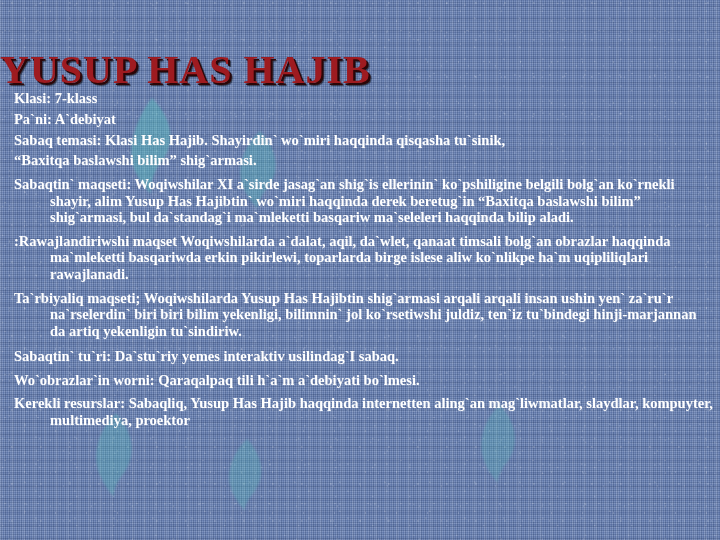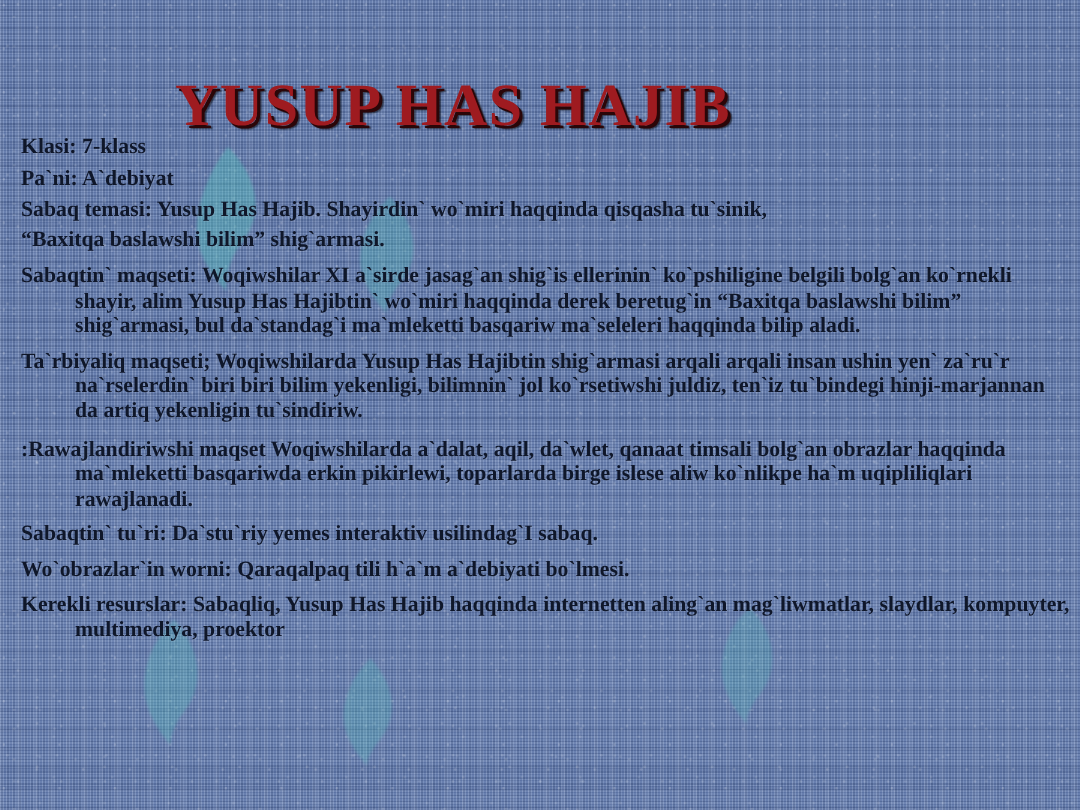--- a/index.html
+++ b/index.html
@@ -90,38 +90,37 @@
     opacity: 0.42;
     filter: blur(1.2px);
   }
 
   
   #title {
     position: absolute;
     left: 0;
     top: 46px;
     width: 604px;
-    text-align: center;
     font-size: 40px;
     font-weight: bold;
     letter-spacing: 1px;
     color: #9E1B20;
     text-shadow: 2px 2px 0px #2a0608, 3px 3px 1px rgba(0,0,0,0.55);
     font-family: "Liberation Serif", "DejaVu Serif", serif;
   }
 
   
   #body {
     position: absolute;
     left: 14px;
     top: 90px;
     width: 700px;
   }
   .para {
-    color: #0f172a;
+    color: #ffffff;
     font-weight: bold;
     font-size: 14.5px;
     line-height: 16.6px;
     margin: 0 0 4.2px 0;
     text-shadow: 0.6px 0.6px 0.6px rgba(255,255,255,0.10);
     font-family: "Liberation Serif", "DejaVu Serif", serif;
     white-space: pre-wrap;
   }
   .para.indent {
     padding-left: 36px;
@@ -153,23 +152,23 @@
   </svg>
   <svg class="blob" style="left:474px; top:404px; opacity:0.26;" width="52" height="80" viewBox="0 0 52 80">
     <path d="M26 1 C43 19, 47 43, 30 62 C25 70, 23 76, 24 79 C15 68, 4 53, 8 33 C11 17, 19 7, 26 1 Z" fill="#55bfbc"></path>
   </svg>
 
   <div id="title">YUSUP HAS HAJIB</div>
 
   <div id="body">
     <p class="para">Klasi: 7-klass</p>
     <p class="para">Pa`ni: A`debiyat</p>
-    <p class="para">Sabaq temasi: Yusup Has Hajib. Shayirdin` wo`miri haqqinda qisqasha tu`sinik,</p>
+    <p class="para">Sabaq temasi: Klasi Has Hajib. Shayirdin` wo`miri haqqinda qisqasha tu`sinik,</p>
     <p class="para gap-sm">“Baxitqa baslawshi bilim” shig`armasi.</p>
     <p class="para indent gap-sm">Sabaqtin` maqseti: Woqiwshilar XI a`sirde jasag`an shig`is ellerinin` ko`pshiligine belgili bolg`an ko`rnekli shayir, alim Yusup Has Hajibtin` wo`miri haqqinda derek beretug`in “Baxitqa baslawshi bilim” shig`armasi, bul da`standag`i ma`mleketti basqariw ma`seleleri haqqinda bilip aladi.</p>
+    <p class="para indent gap-sm">:Rawajlandiriwshi maqset Woqiwshilarda a`dalat, aqil, da`wlet, qanaat timsali bolg`an obrazlar haqqinda ma`mleketti basqariwda erkin pikirlewi, toparlarda birge islese aliw ko`nlikpe ha`m uqipliliqlari rawajlanadi.</p>
     <p class="para indent gap-md">Ta`rbiyaliq maqseti; Woqiwshilarda Yusup Has Hajibtin shig`armasi arqali arqali insan ushin yen` za`ru`r na`rselerdin` biri biri bilim yekenligi, bilimnin` jol ko`rsetiwshi juldiz, ten`iz tu`bindegi hinji-marjannan da artiq yekenligin tu`sindiriw.</p>
-    <p class="para indent gap-sm">:Rawajlandiriwshi maqset Woqiwshilarda a`dalat, aqil, da`wlet, qanaat timsali bolg`an obrazlar haqqinda ma`mleketti basqariwda erkin pikirlewi, toparlarda birge islese aliw ko`nlikpe ha`m uqipliliqlari rawajlanadi.</p>
     <p class="para gap-sm">Sabaqtin` tu`ri: Da`stu`riy yemes interaktiv usilindag`I sabaq.</p>
     <p class="para gap-sm">Wo`obrazlar`in worni: Qaraqalpaq tili h`a`m a`debiyati bo`lmesi.</p>
     <p class="para indent">Kerekli resurslar: Sabaqliq, Yusup Has Hajib haqqinda internetten aling`an mag`liwmatlar, slaydlar, kompuyter, multimediya, proektor</p>
   </div>
 
 </div>
 
 </body></html>

